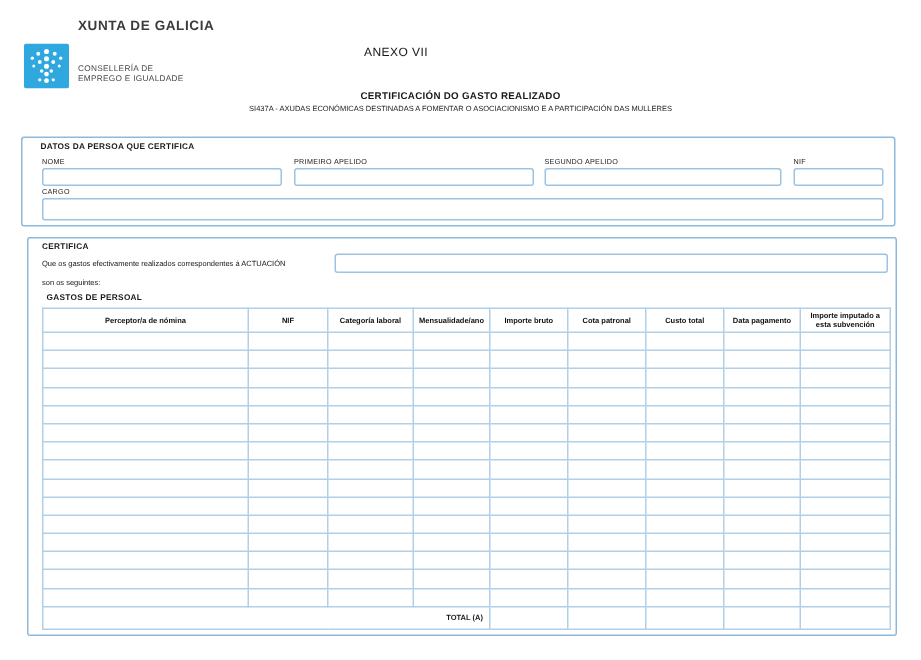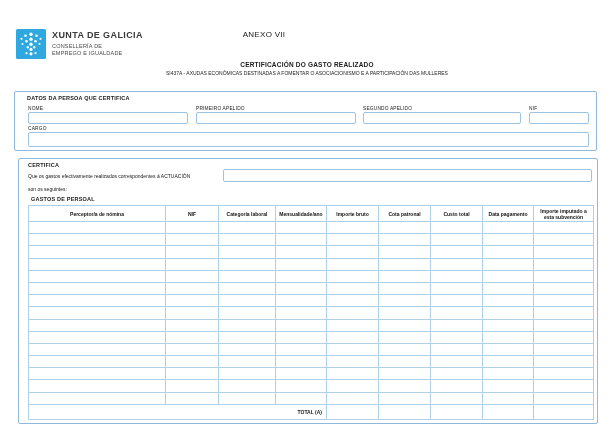--- a/index.html
+++ b/index.html
@@ -9,21 +9,21 @@
     --logo-blue:#2fa8e0;
     --ink:#1a1a1a;
   }
   *{margin:0;padding:0;box-sizing:border-box;}
   body{background:#e9e9e9;font-family:"Liberation Sans",sans-serif;color:var(--ink);}
   .page{position:relative;width:614px;height:440px;background:#ffffff;overflow:hidden;}
 
   
   .logo-wrap{position:absolute;left:16px;top:29px;display:flex;}
   .logo-icon{width:30px;height:30px;display:block;}
-  .brand-name{position:absolute;left:52px;top:30px;font-size:9px;font-weight:bold;letter-spacing:.4px;color:#3b3b3b;white-space:nowrap;}
+  .brand-name{position:absolute;left:52px;top:12px;font-size:9px;font-weight:bold;letter-spacing:.4px;color:#3b3b3b;white-space:nowrap;}
   .brand-dept{position:absolute;left:52px;top:43px;font-size:5.5px;line-height:6.5px;color:#4a4a4a;letter-spacing:.2px;}
   .anexo{position:absolute;left:0;top:30px;width:516px;text-align:center;font-size:8px;color:#161616;letter-spacing:.3px;padding-left:12px;}
   .doc-title{position:absolute;left:0;top:61px;width:614px;text-align:center;font-size:6.5px;font-weight:bold;letter-spacing:.2px;}
   .doc-subtitle{position:absolute;left:0;top:70px;width:614px;text-align:center;font-size:5px;color:#222;}
 
   
   .box{position:absolute;border:1px solid var(--box-border);border-radius:2px;background:#fff;}
   .box-datos{left:14px;top:91px;width:583px;height:60px;}
   .box-cert{left:18px;top:158px;width:580px;height:266px;}
   .sec-title{position:absolute;font-size:5.5px;font-weight:bold;letter-spacing:.2px;white-space:nowrap;}

